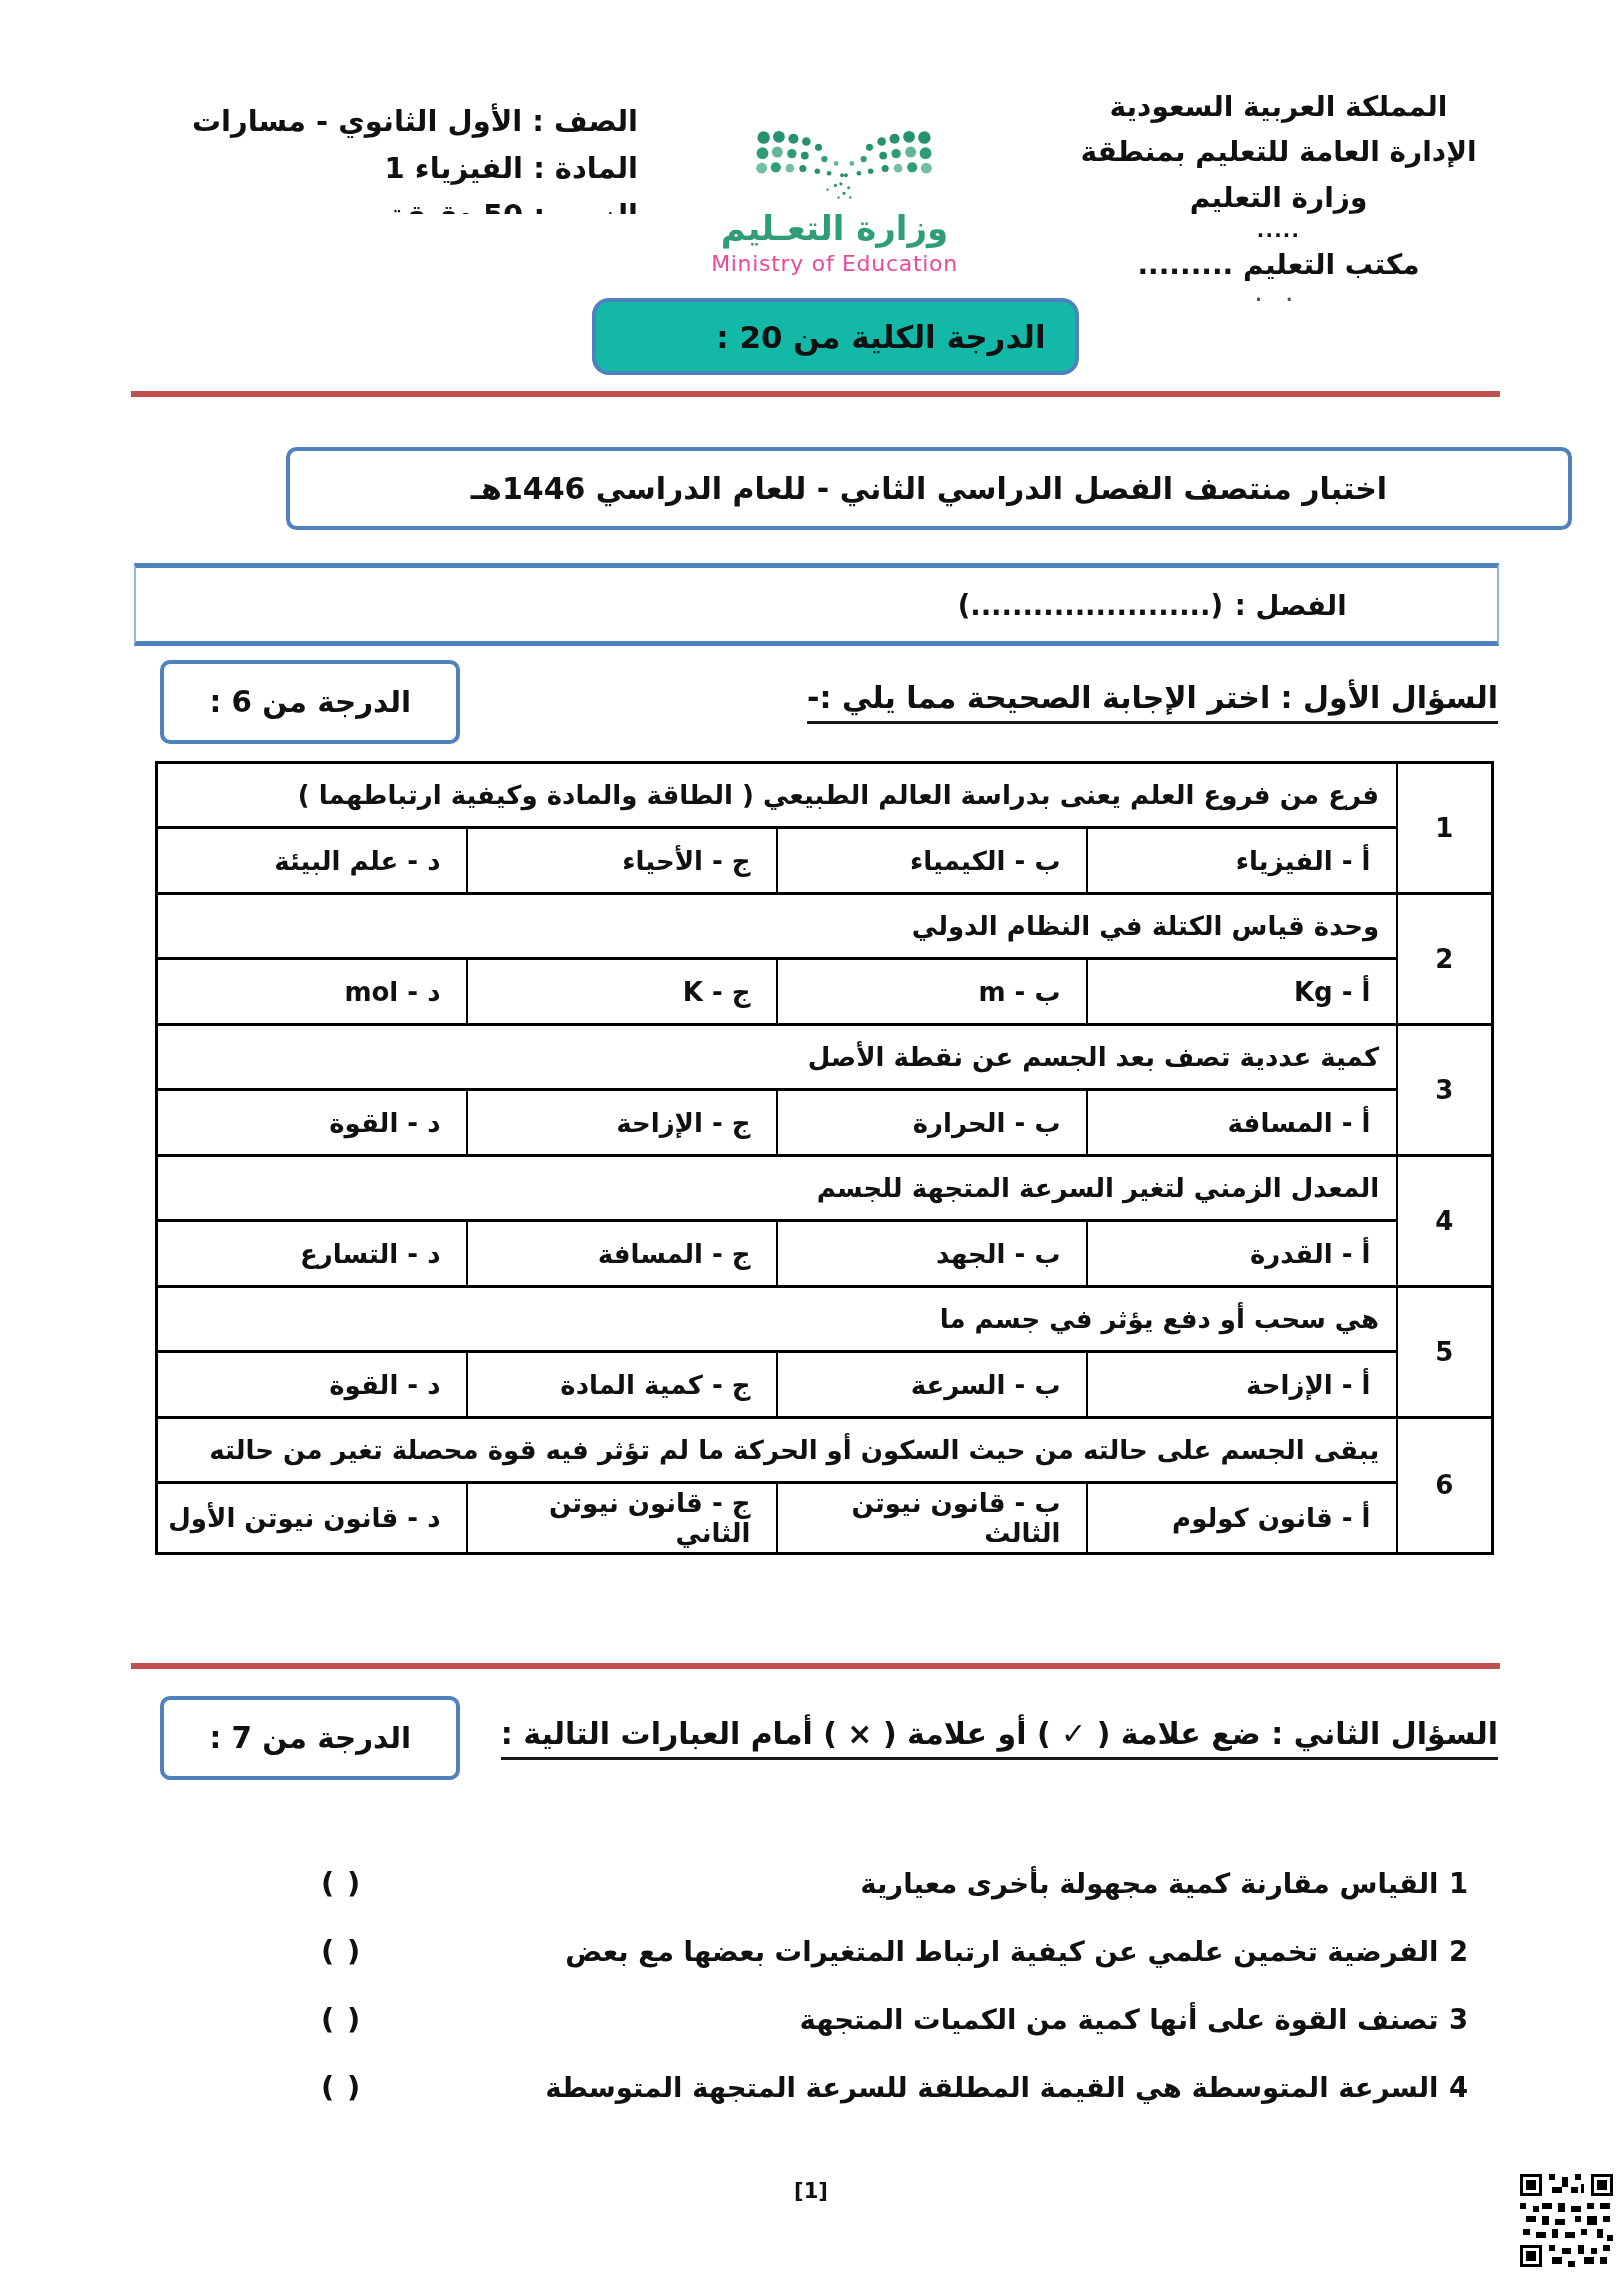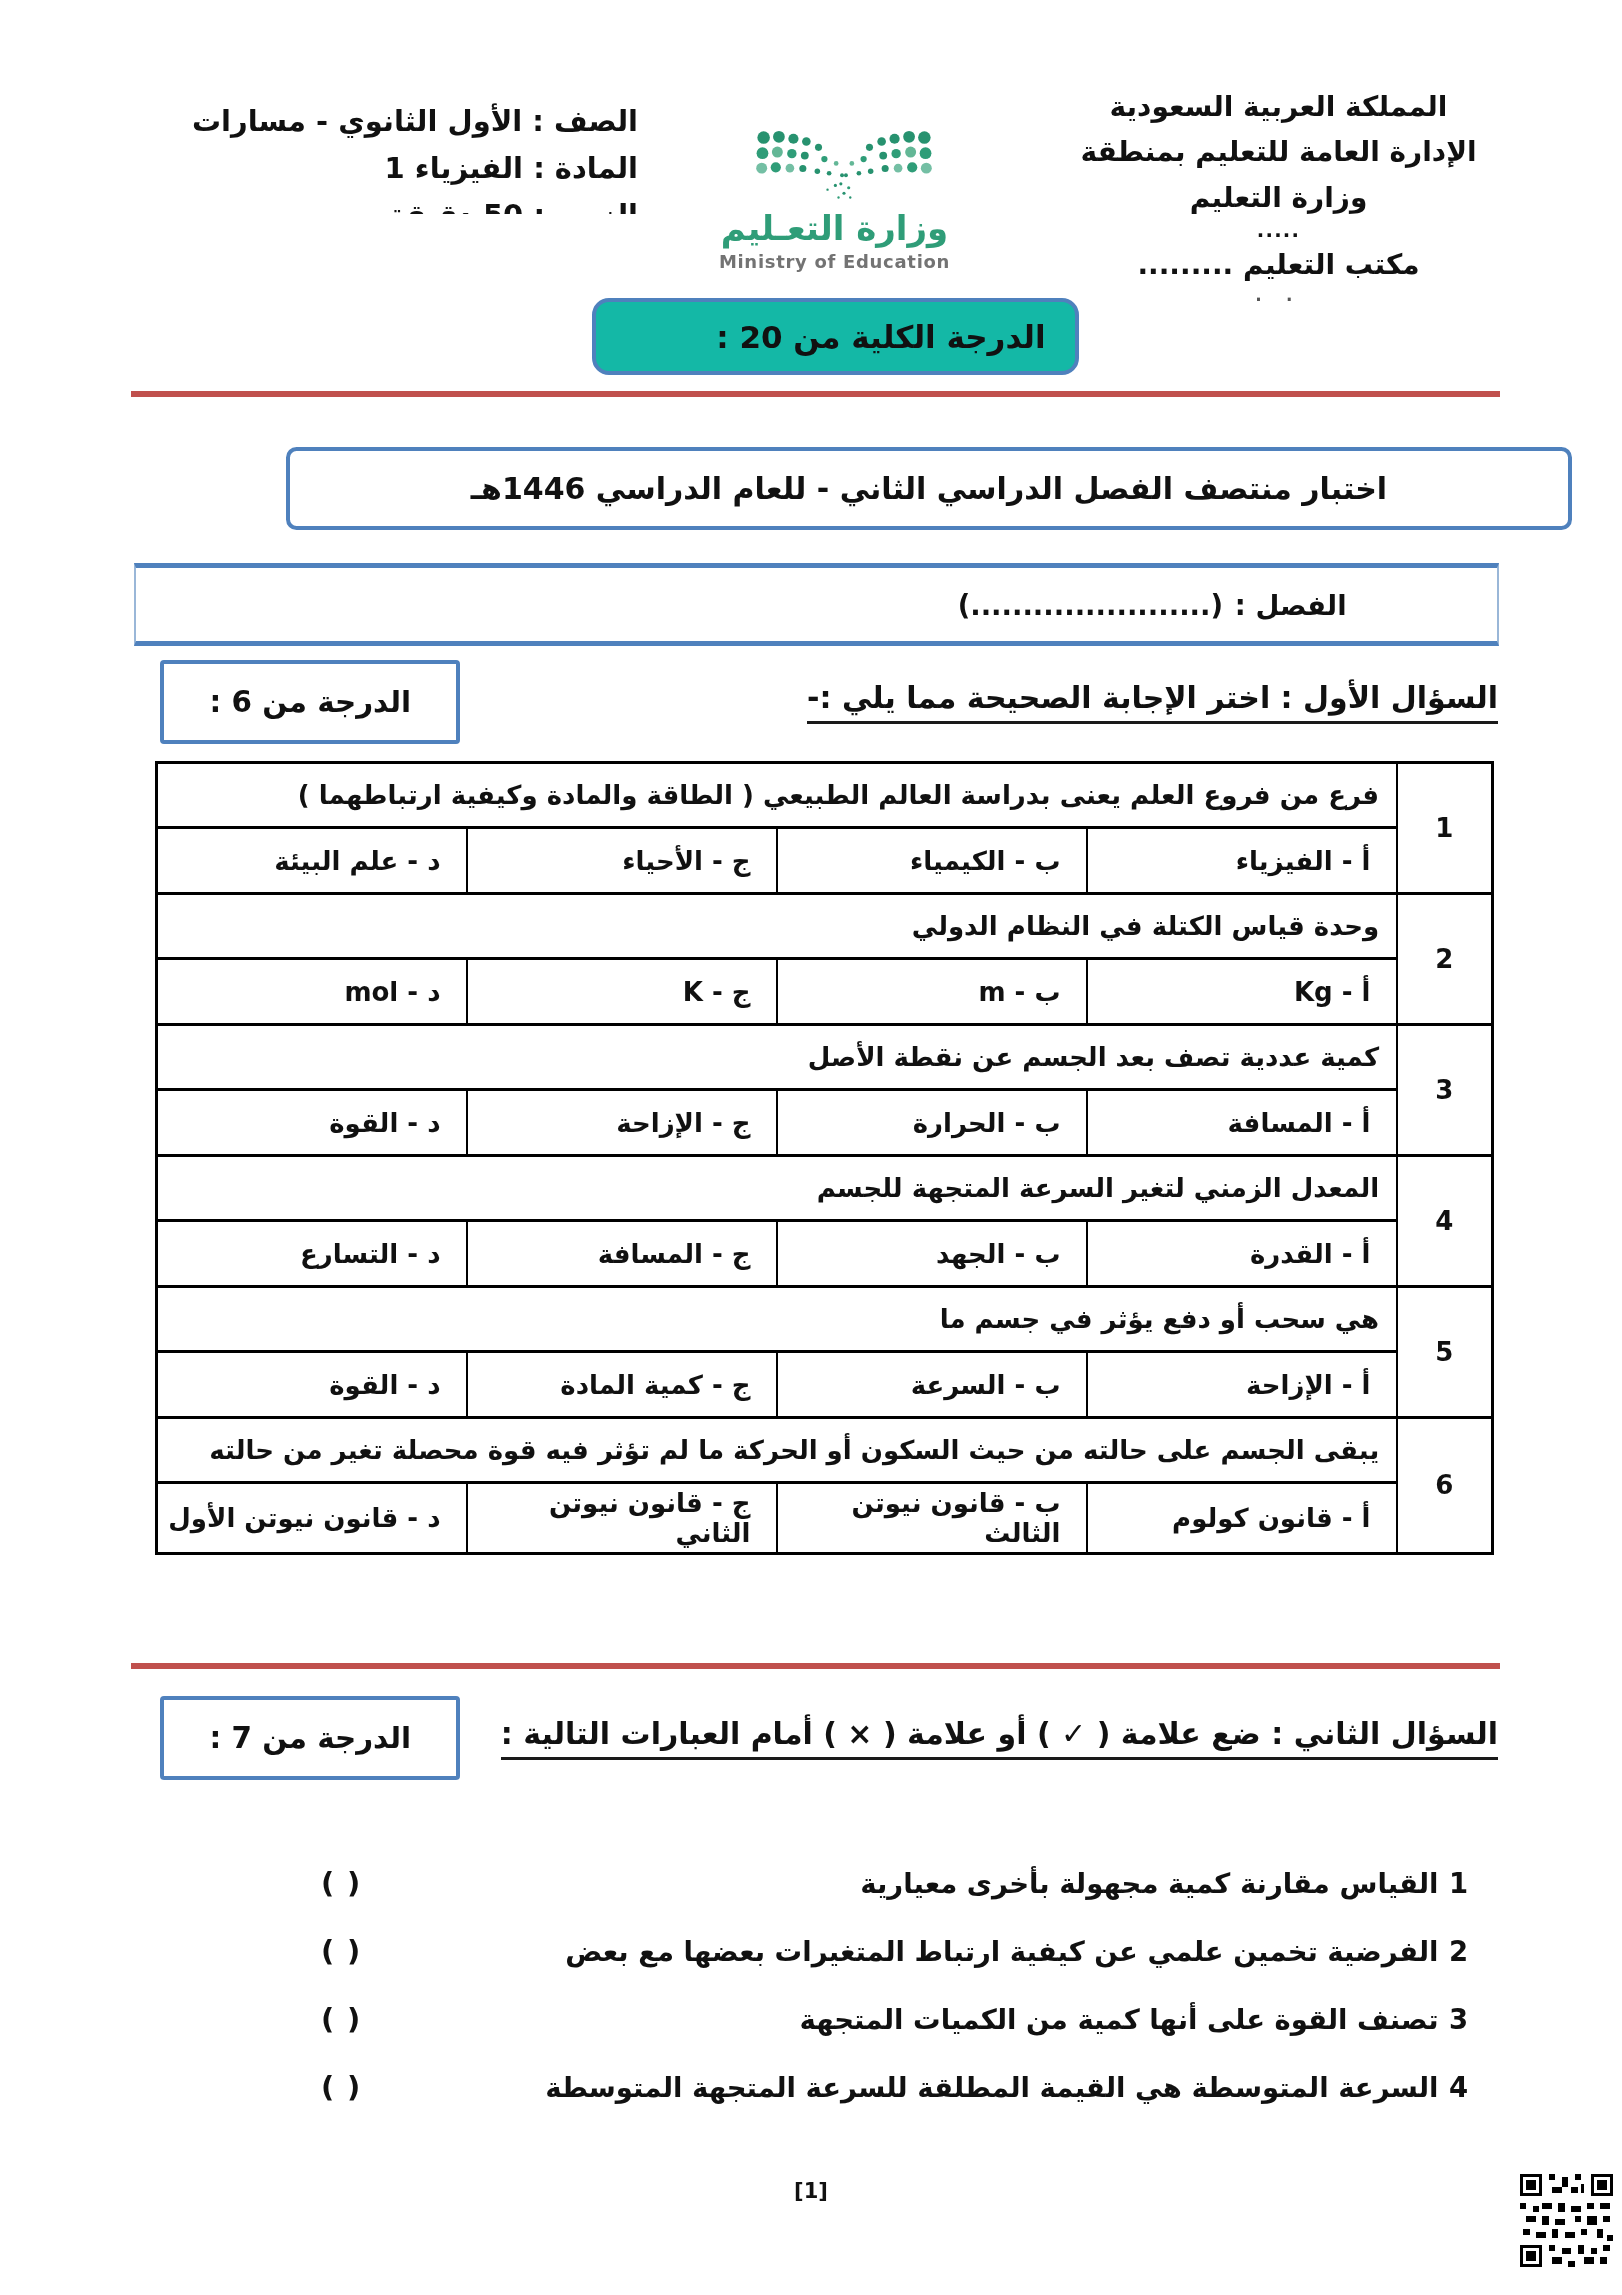--- a/index.html
+++ b/index.html
@@ -14,21 +14,21 @@
     font-weight:bold;font-size:28px;line-height:1.62;}
   .header-right .dots-line{font-size:19.6px;line-height:1.1;letter-spacing:1.3px;}
   .header-right .faint-line{font-size:17px;color:#555;line-height:1.0;letter-spacing:9.2px;}
   .header-left{position:absolute;top:98px;left:186px;width:452px;text-align:right;
     font-weight:bold;font-size:29px;line-height:1.62;}
   .clipped-line{height:22px;overflow:hidden;}
 
   .logo{position:absolute;top:124px;left:684px;width:301px;text-align:center;}
   .logo svg.dots{display:block;margin:0 auto 5.2px 62px;}
   .logo .logo-ar{color:#2f9d78;font-weight:bold;font-size:34px;line-height:1.05;}
-  .logo .logo-en{color:#737373;font-weight:bold;font-size:18px;margin-top:3.9px;letter-spacing:0.7px;}
+  .logo .logo-en{color:#ec4899;font-weight:normal;font-size:22px;margin-top:3.9px;letter-spacing:0.7px;}
 
   .total-box{position:absolute;top:298px;left:592px;width:487px;height:77px;
     border:4.6px solid #4f81bd;border-radius:17px;background:#14b8a6;
     display:flex;align-items:center;justify-content:flex-start;
     font-weight:bold;font-size:31px;padding-right:29.4px;box-sizing:border-box;}
 
   .red-line{position:absolute;left:131px;width:1369px;height:5.9px;background:#c0504d;}
   .red-line.first{top:391px;}
   .red-line.second{top:1663px;}
 
@@ -45,21 +45,21 @@
   .student-box .class-label{margin-right:121px;}
   .student-box .class-value{margin-right:11.8px;}
 
   
   .sec-header{position:absolute;left:131px;right:124px;height:92px;}
   .sec-header.s1{top:660px;}
   .sec-header.s2{top:1696px;}
   .sec-heading{position:absolute;right:0;top:19.6px;font-weight:bold;font-size:30px;
     border-bottom:3.3px solid #1a1a1a;padding-bottom:6.5px;}
   .score-box{position:absolute;left:29.4px;top:0;width:300px;height:84px;
-    border:4.6px solid #4f81bd;border-radius:4px;box-sizing:border-box;
+    border:4.6px solid #4f81bd;border-radius:10px;box-sizing:border-box;
     display:flex;align-items:center;justify-content:center;
     font-weight:bold;font-size:29.4px;background:#fff;}
 
   
   table.mcq{position:absolute;top:761px;left:155px;width:1336px;border-collapse:collapse;
     direction:rtl;table-layout:fixed;border:3.9px solid #000;}
   table.mcq td{border:2px solid #000;border-top-width:3.3px;border-bottom-width:3.3px;
     font-weight:bold;font-size:26px;box-sizing:border-box;}
   td.qnum{text-align:center;vertical-align:middle;font-size:29.4px;}
   td.qtext{height:65px;text-align:right;padding:3.9px 16.4px 3.9px 6.5px;font-size:25.5px;}

